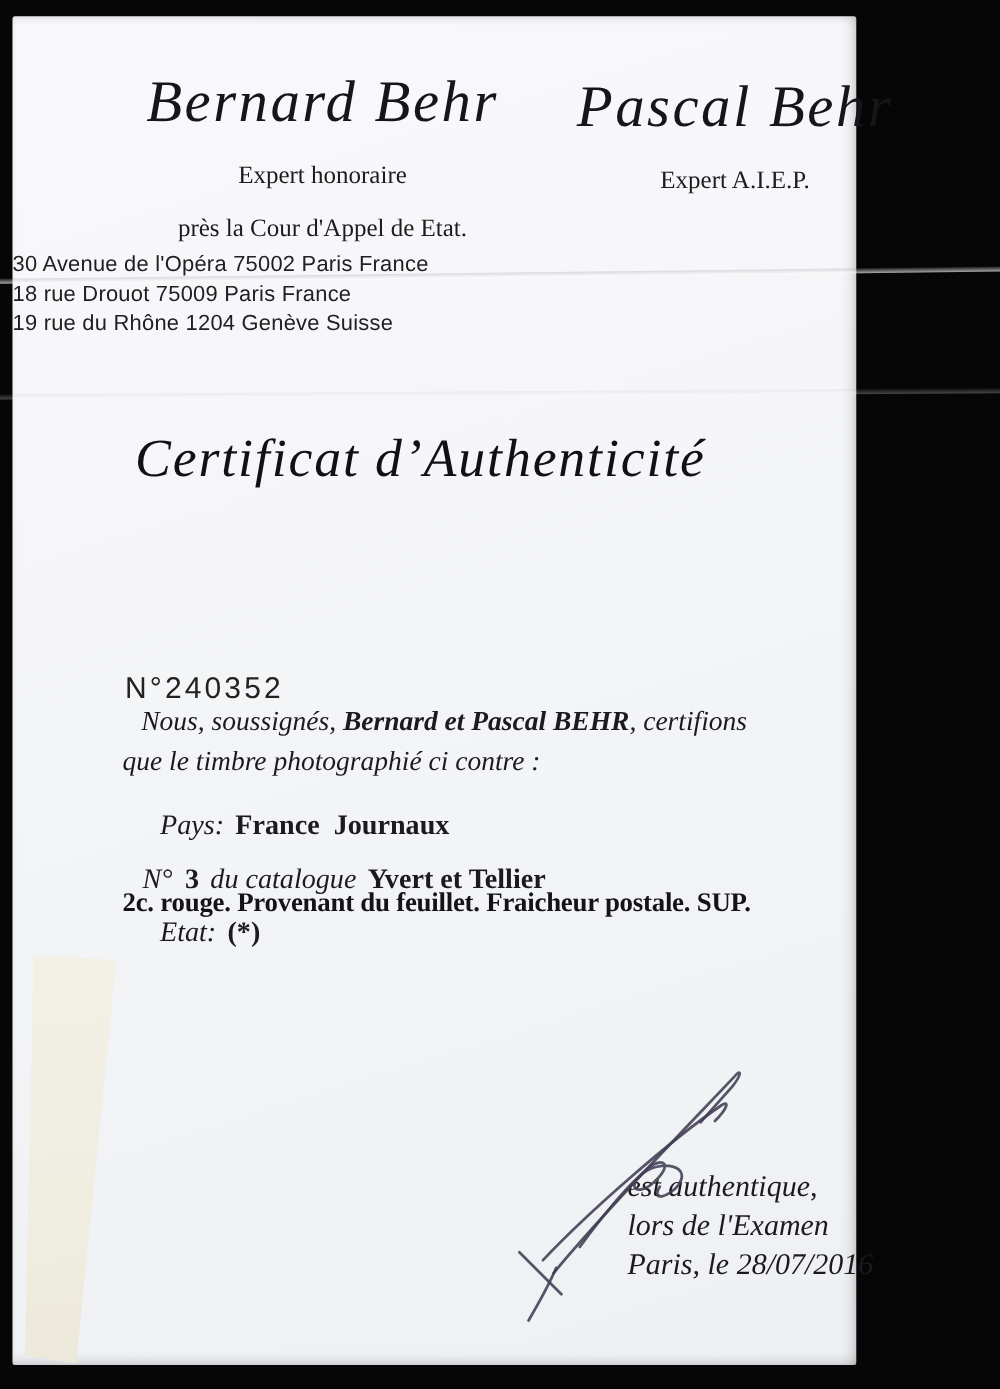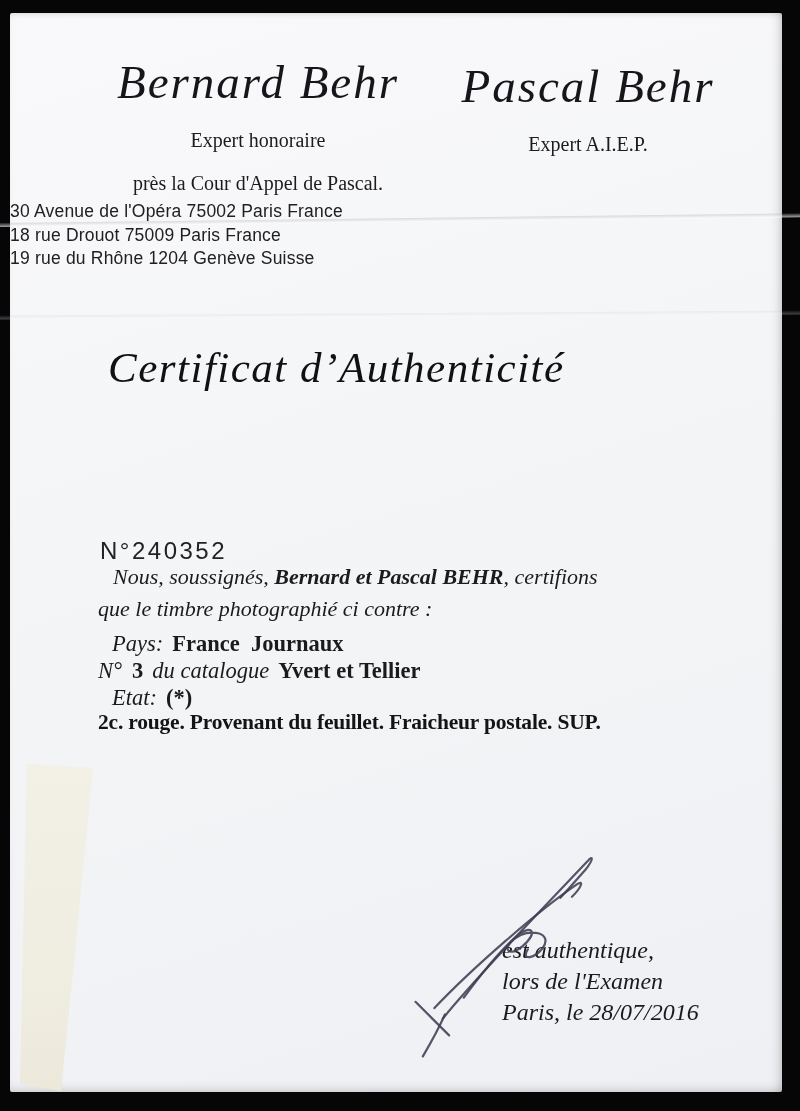--- a/index.html
+++ b/index.html
@@ -6,21 +6,21 @@
   body{
     width:800px;height:1111px;
     background:#060607;
     position:relative;
     overflow:hidden;
     font-family:"Liberation Serif", serif;
     color:#191919;
   }
   .scan{position:absolute;inset:0;}
   .paper{
-    position:absolute;left:10px;top:13px;width:772px;height:1079px;
+    position:absolute;left:10px;top:13px;width:675px;height:1079px;
     background:linear-gradient(163deg,#f9f9fb 0%,#f4f5f7 45%,#eef0f3 100%);
     border-radius:2px;
     box-shadow:inset -8px 0 14px -10px rgba(0,0,0,.35),
                inset 0 -8px 14px -10px rgba(0,0,0,.28),
                inset 0 6px 10px -8px rgba(0,0,0,.22);
   }
   
   .crease{position:absolute;left:-10px;width:820px;height:4px;
     background:linear-gradient(to bottom,rgba(110,115,128,.22),rgba(255,255,255,.65));}
   .crease-1{top:205px;transform:rotate(-.7deg);}
@@ -56,21 +56,21 @@
     margin-top:20px;
   }
   
   .statement{position:absolute;top:548px;left:88px;font-style:italic;
     font-size:22px;line-height:32px;color:#1b1b1d;}
   .statement p{margin:0;font-style:italic;}
   .st-line1{padding-left:15px;}
   .statement b{font-weight:700;}
   
   .fields{position:absolute;top:617px;left:88px;font-size:22.5px;line-height:27px;color:#1b1b1d;}
-  .fields p{margin:0;white-space:nowrap;}
+  .fields p{margin:16px;white-space:nowrap;}
   .fields .indent{padding-left:14px;}
   .fields i{font-style:italic;margin-right:9px;}
   .fields b{font-weight:700;white-space:pre-wrap;}
   .fields .mid{margin:0 9px 0 1px;}
   
   .description{
     position:absolute;top:697px;left:88px;margin:0;
     font-weight:700;font-size:21.5px;letter-spacing:-.2px;color:#141416;white-space:nowrap;
   }
   
@@ -94,21 +94,21 @@
 <div class="scan">
   <div class="paper">
 
     <div class="crease crease-1"></div>
     <div class="crease crease-2"></div>
 
     <header>
       <div class="expert expert-left">
         <div class="script-name">Bernard Behr</div>
         <div class="expert-title">Expert honoraire</div>
-        <div class="expert-title">près la Cour d'Appel de Pascal.</div>
+        <div class="expert-title">près la Cour d'Appel de Etat.</div>
       </div>
       <div class="expert expert-right">
         <div class="script-name">Pascal Behr</div>
         <div class="expert-title">Expert A.I.E.P.</div>
       </div>
     </header>
 
     <div class="addresses">
       <div>30 Avenue de l'Opéra 75002 Paris France</div>
       <div>18 rue Drouot 75009 Paris France</div>

